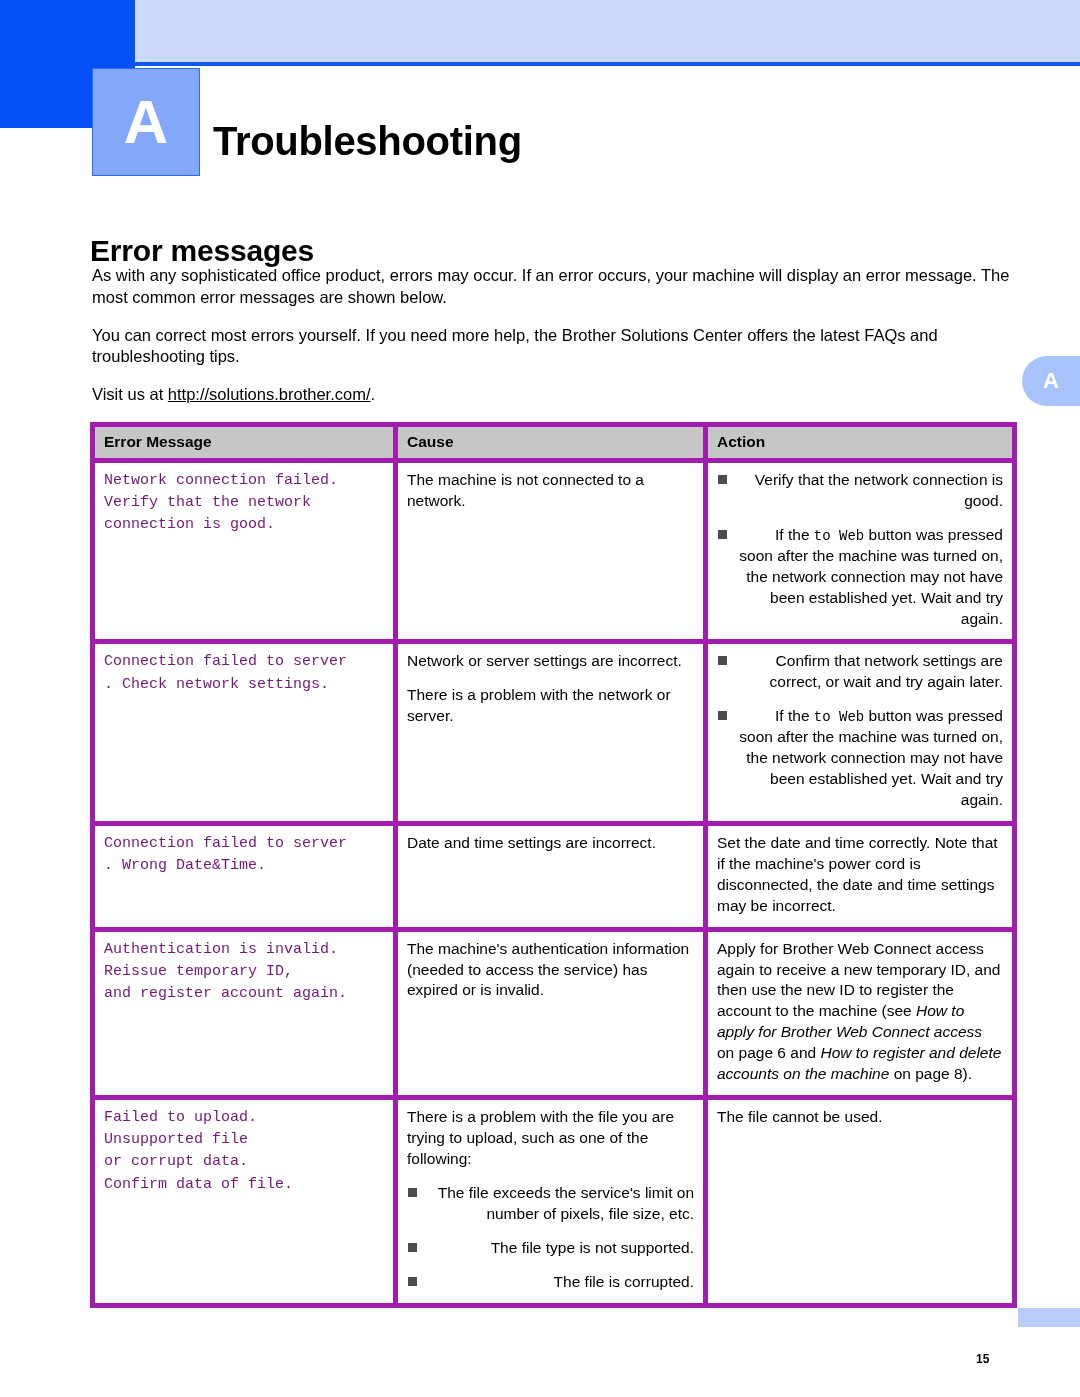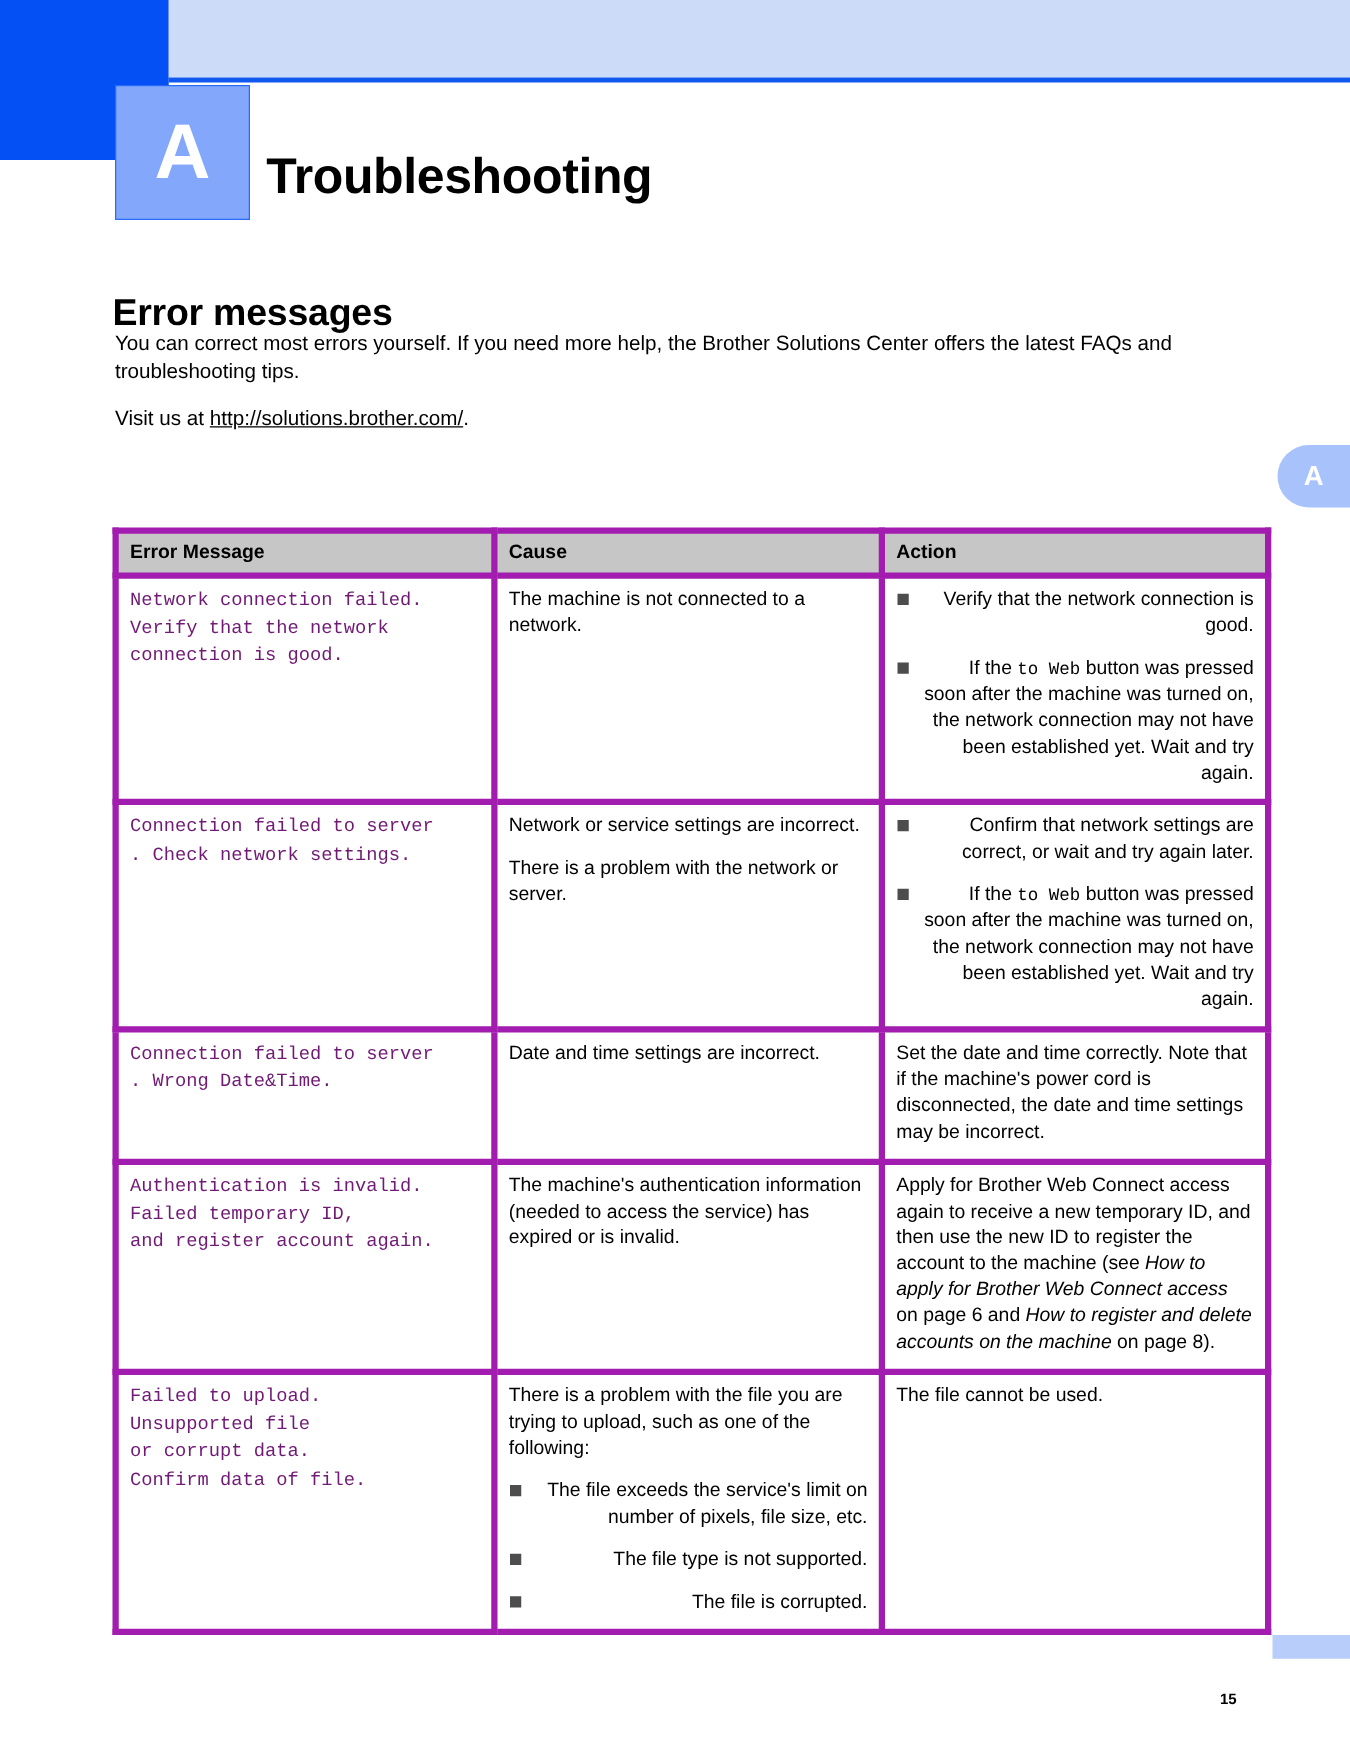--- a/index.html
+++ b/index.html
@@ -88,20 +88,21 @@
 <div id="banner-rule"></div>
 
 <div id="chapter-badge">
   <span class="letter">A</span>
 </div>
 <h1 id="chapter-title">Troubleshooting</h1>
 
 <h2 id="section-heading">Error messages</h2>
 
 <div id="intro">
+  <p>As with any sophisticated office product, errors may occur. If an error occurs, your machine will display an error message. The most common error messages are shown below.</p>
   <p>You can correct most errors yourself. If you need more help, the Brother Solutions Center offers the latest FAQs and troubleshooting tips.</p>
   <p><span>Visit us at </span><span class="url">http://solutions.brother.com/</span><span>.</span></p>
 </div>
 
 <div id="side-tab">
   <span class="letter">A</span>
 </div>
 
 <table id="error-table">
   <colgroup>
@@ -137,21 +138,21 @@
           </div>
         </td>
       </tr>
       <tr>
         <td>
           <div class="msg">Connection failed to server
 . Check network settings.</div>
         </td>
         <td>
           <div class="prose">
-            <p>Network or service settings are incorrect.</p>
+            <p>Network or server settings are incorrect.</p>
             <p>There is a problem with the network or server.</p>
           </div>
         </td>
         <td>
           <div class="prose">
             <ul class="bullets">
               <li>Confirm that network settings are correct, or wait and try again later.</li>
               <li>If the <span class="mono">to Web</span> button was pressed soon after the machine was turned on, the network connection may not have been established yet. Wait and try again.</li>
             </ul>
           </div>
@@ -169,21 +170,21 @@
         </td>
         <td>
           <div class="prose">
             <p>Set the date and time correctly. Note that if the machine's power cord is disconnected, the date and time settings may be incorrect.</p>
           </div>
         </td>
       </tr>
       <tr>
         <td>
           <div class="msg">Authentication is invalid.
-Failed temporary ID,
+Reissue temporary ID,
 and register account again.</div>
         </td>
         <td>
           <div class="prose">
             <p>The machine's authentication information (needed to access the service) has expired or is invalid.</p>
           </div>
         </td>
         <td>
           <div class="prose">
             <p>Apply for Brother Web Connect access again to receive a new temporary ID, and then use the new ID to register the account to the machine (see <span class="ital">How to apply for Brother Web Connect access</span> on page 6 and <span class="ital">How to register and delete accounts on the machine</span> on page 8).</p>

